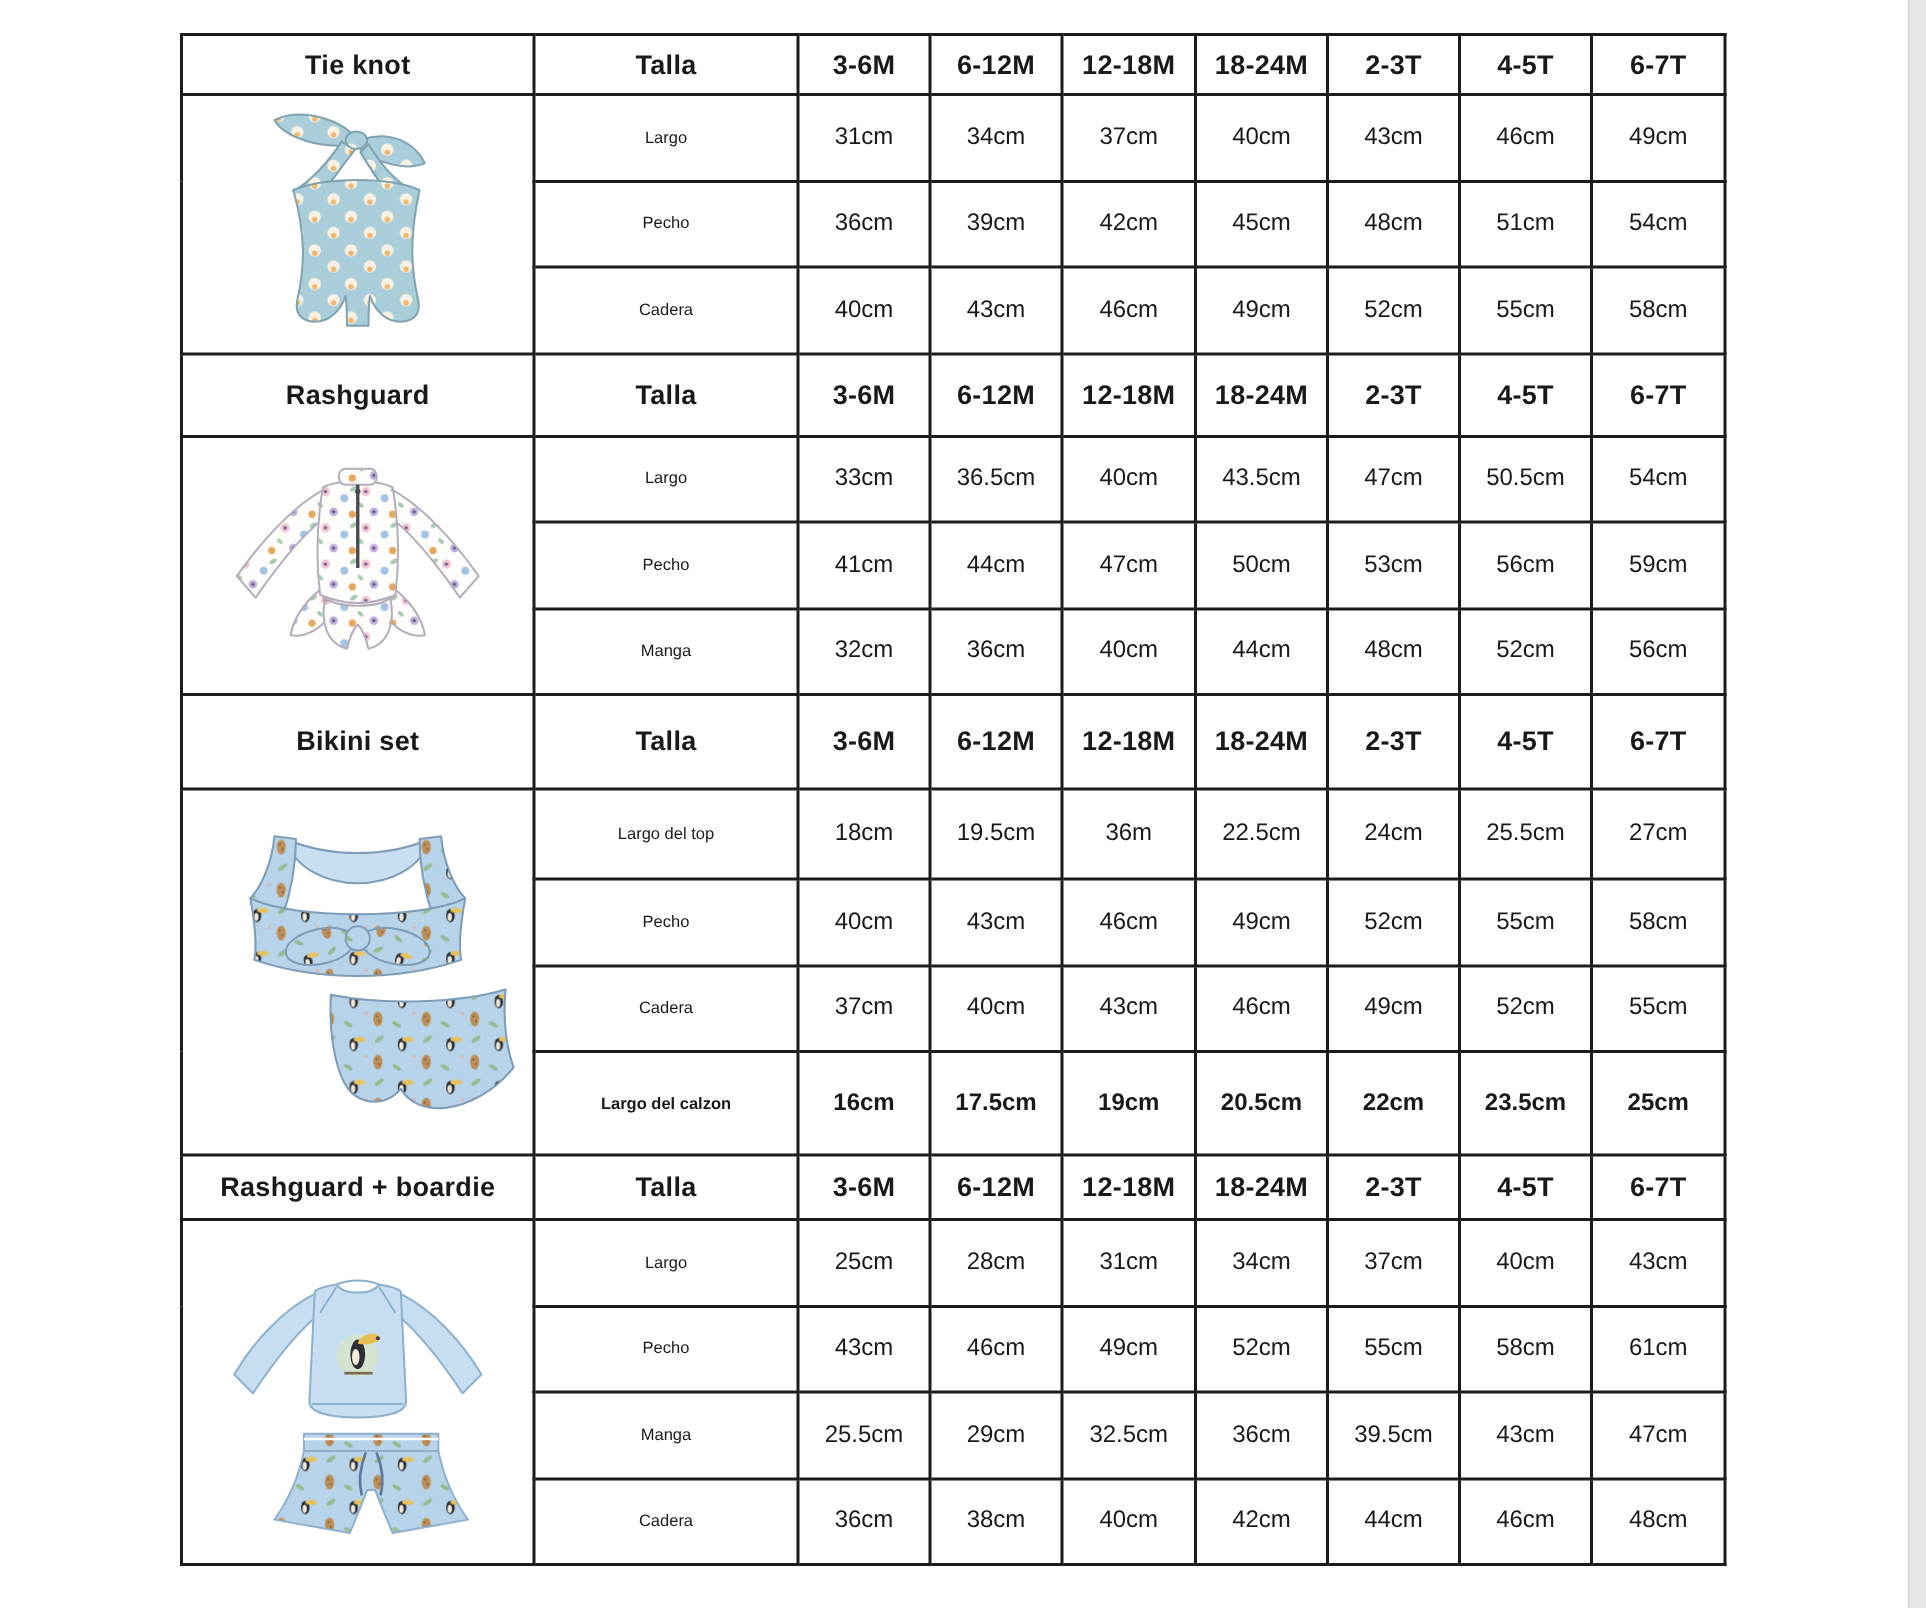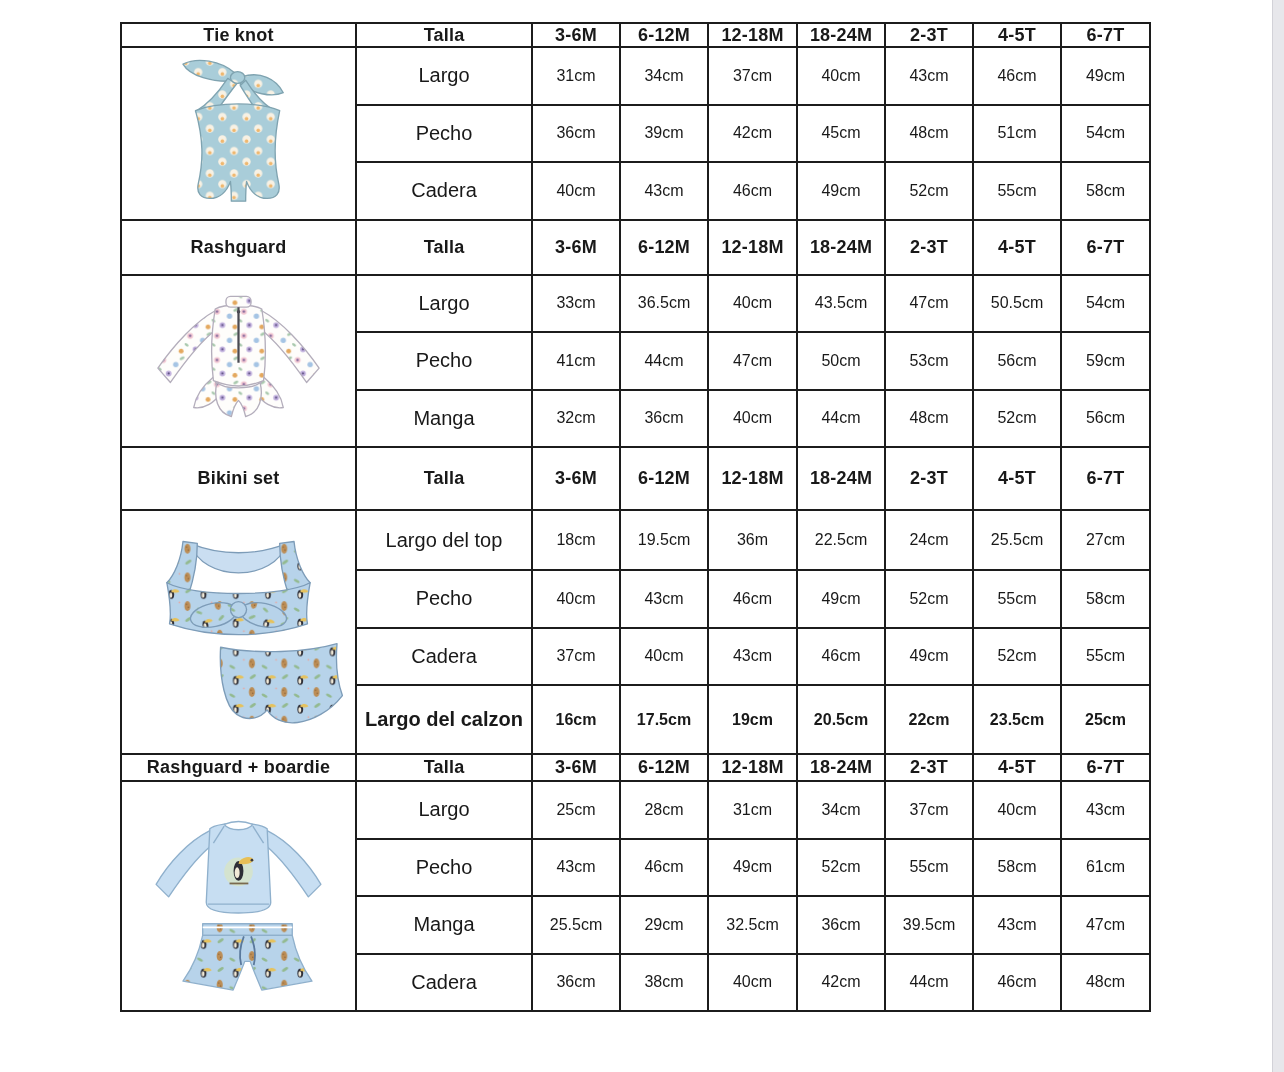--- a/index.html
+++ b/index.html
@@ -7,21 +7,21 @@
     width:1284px;height:1072px;position:relative;background:#ffffff;
     font-family:"Liberation Sans", sans-serif;color:#191919;overflow:hidden;
   }
   .sheet{position:absolute;left:120px;top:22px;}
   table.size-chart{border-collapse:collapse;table-layout:fixed;}
   table.size-chart td{
     border:2px solid #1c1c1c;text-align:center;vertical-align:middle;
     padding:0;overflow:hidden;background:#ffffff;
   }
   tr.hdr td{font-weight:bold;font-size:18px;letter-spacing:0.2px;}
-  td.measurement-label-cell{font-size:20px;border-radius:14px;}
+  td.measurement-label-cell{font-size:11px;border-radius:14px;}
   td.measurement-value-cell{font-size:16px;}
   td.illo{vertical-align:middle;}
   td.illo svg{display:block;margin:0 auto;}
   .scrollbar-track{
     position:absolute;right:0;top:0;width:11px;height:1072px;
     background:#e7e7eb;border-left:1px solid #d2d2d8;
   }
 </style>
 </head>
 <body>
@@ -33,21 +33,21 @@
       <col style="width:176px">
       <col style="width:88px">
         <col style="width:88px">
         <col style="width:89px">
       <col style="width:88px">
         <col style="width:88px">
         <col style="width:88px">
         <col style="width:89px">
     </colgroup>
     <tbody id="chart-body">
-        <tr class="hdr" style="height: 24px;">
+        <tr class="hdr" style="height: 40px;">
           <td class="product-name-cell">Tie knot</td>
           <td class="talla-header-cell">Talla</td>
           <td class="size-header-cell">3-6M</td>
           <td class="size-header-cell">6-12M</td>
           <td class="size-header-cell">12-18M</td>
           <td class="size-header-cell">18-24M</td>
           <td class="size-header-cell">2-3T</td>
           <td class="size-header-cell">4-5T</td>
           <td class="size-header-cell">6-7T</td>
         </tr>
@@ -247,21 +247,21 @@
         <tr style="height: 69px; font-weight: bold;">
           <td class="measurement-label-cell">Largo del calzon</td>
           <td class="measurement-value-cell">16cm</td>
           <td class="measurement-value-cell">17.5cm</td>
           <td class="measurement-value-cell">19cm</td>
           <td class="measurement-value-cell">20.5cm</td>
           <td class="measurement-value-cell">22cm</td>
           <td class="measurement-value-cell">23.5cm</td>
           <td class="measurement-value-cell">25cm</td>
         </tr>
-        <tr class="hdr" style="height: 27px;">
+        <tr class="hdr" style="height: 43px;">
           <td class="product-name-cell">Rashguard + boardie</td>
           <td class="talla-header-cell">Talla</td>
           <td class="size-header-cell">3-6M</td>
           <td class="size-header-cell">6-12M</td>
           <td class="size-header-cell">12-18M</td>
           <td class="size-header-cell">18-24M</td>
           <td class="size-header-cell">2-3T</td>
           <td class="size-header-cell">4-5T</td>
           <td class="size-header-cell">6-7T</td>
         </tr>

